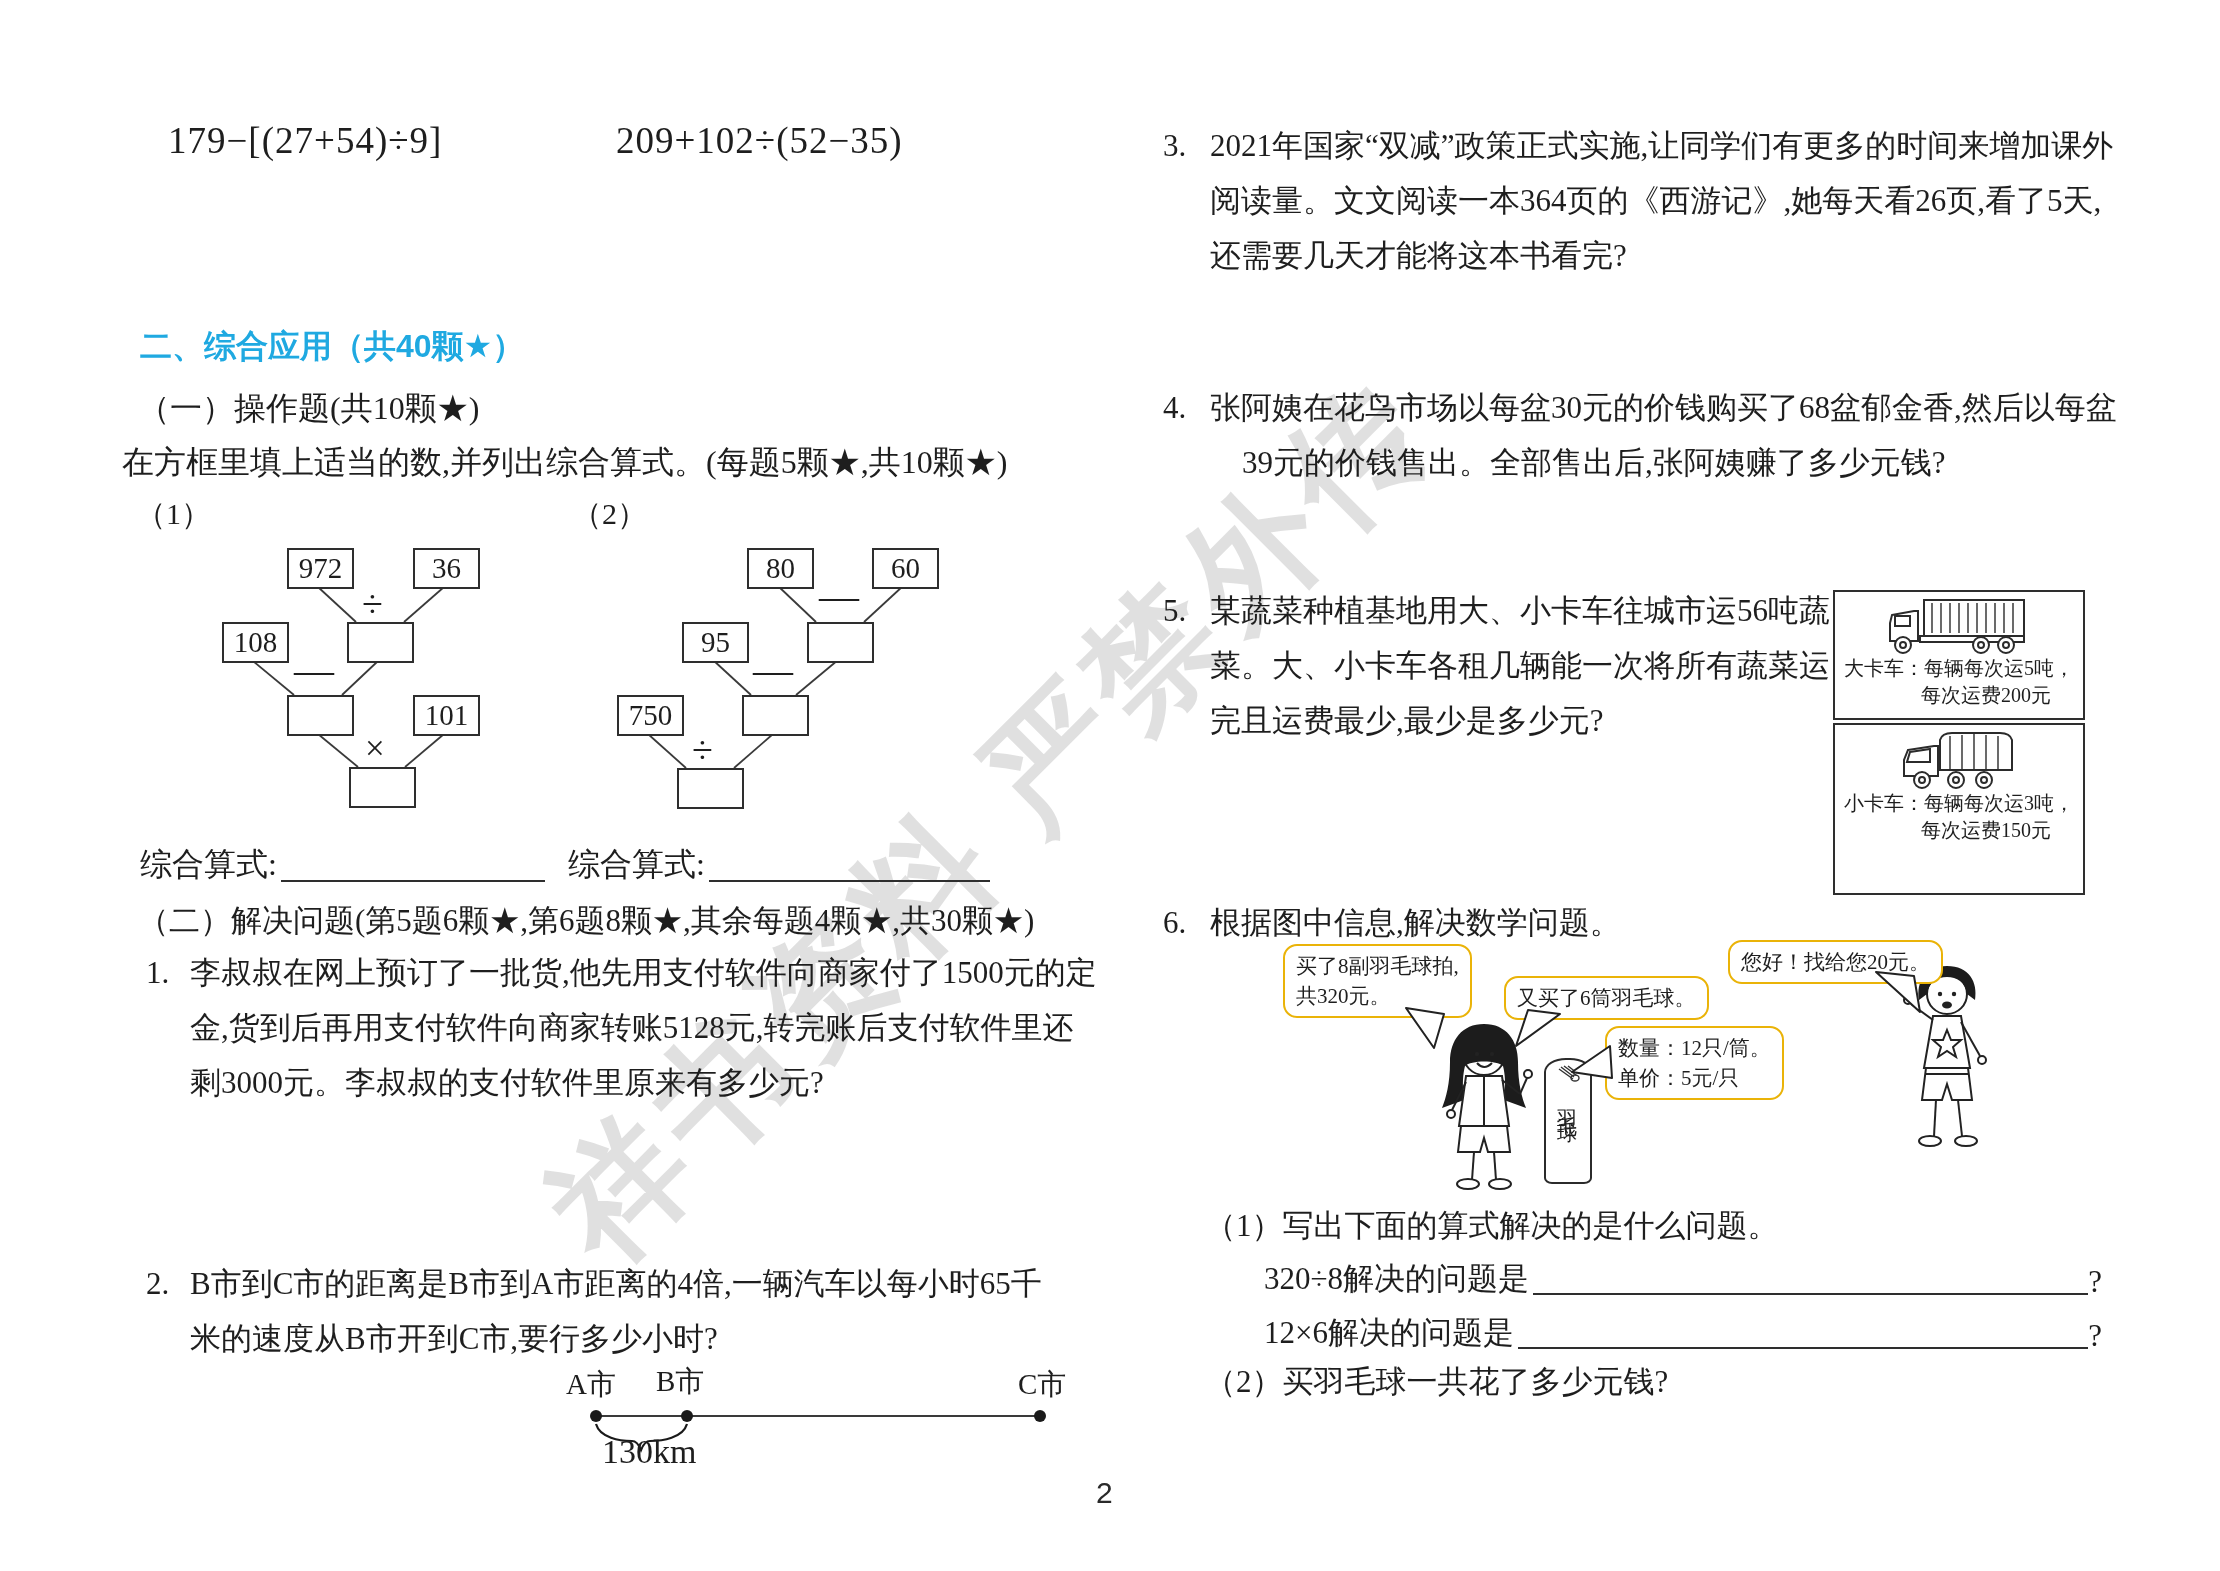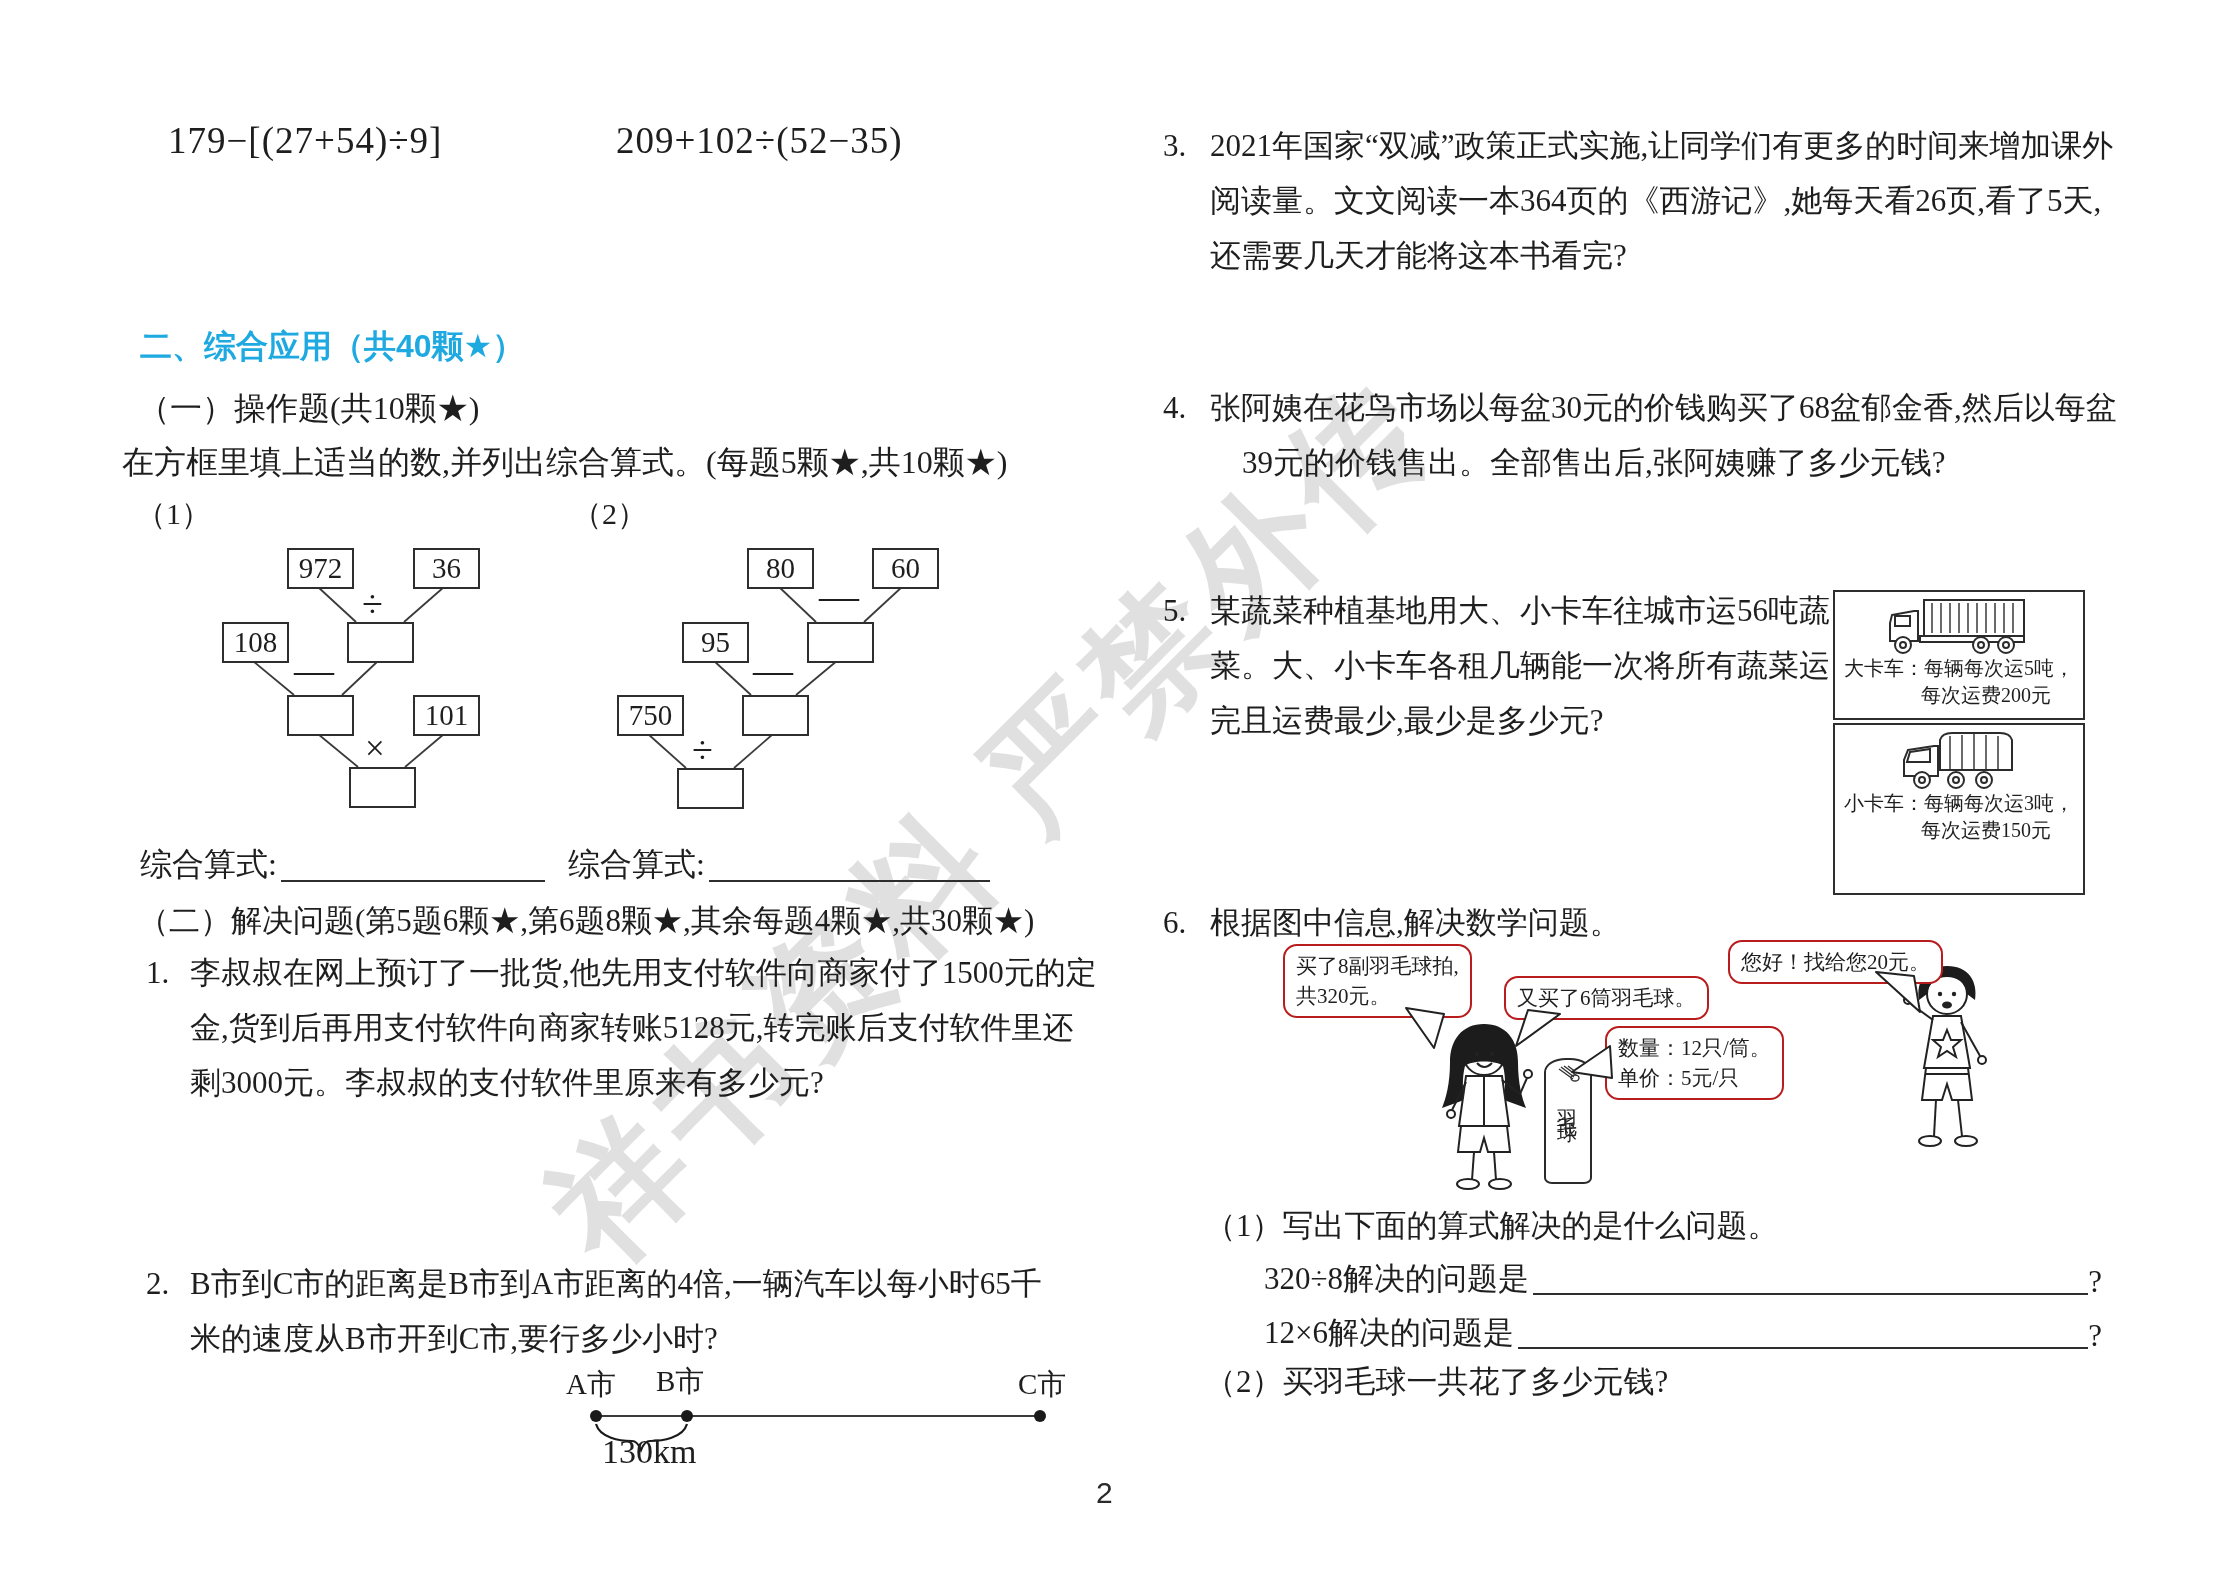--- a/index.html
+++ b/index.html
@@ -14,21 +14,21 @@
   .op{position:absolute;z-index:2;font-size:38px;line-height:1;}
   .lines-svg{position:absolute;left:0;top:0;z-index:1;pointer-events:none;}
   .formula-row{position:absolute;display:flex;align-items:flex-end;font-size:32px;z-index:2;white-space:nowrap;}
   .blank{flex:1;border-bottom:2px solid #2e2e2e;margin:0 0 5px 4px;}
   .qrow{position:absolute;display:flex;align-items:flex-end;font-size:31px;z-index:2;white-space:nowrap;}
   .panel{position:absolute;left:1833px;width:252px;border:2px solid #2e2e2e;background:#fff;
          box-sizing:border-box;display:flex;flex-direction:column;align-items:center;
          padding:5px 0 7px;z-index:2;}
   .cap{font-size:20px;line-height:27px;width:100%;padding-left:9px;box-sizing:border-box;white-space:nowrap;}
   .cap2{padding-left:86px;}
-  .bubble{position:absolute;border:2px solid #b91c1c;border-radius:14px;background:#fff;
+  .bubble{position:absolute;border:2px solid #eab308;border-radius:14px;background:#fff;
           font-size:21px;line-height:30px;padding:5px 11px;z-index:3;white-space:nowrap;}
   .tailsvg{position:absolute;z-index:4;overflow:visible;}
   .figure-svg{position:absolute;z-index:2;}
   .tube{position:absolute;left:1544px;top:1058px;width:44px;height:122px;background:#fff;
         border:2px solid #2b2b2b;border-radius:22px 22px 8px 8px / 14px 14px 6px 6px;
         display:flex;flex-direction:column;align-items:center;z-index:3;}
   .tube-label{writing-mode:vertical-rl;font-size:20px;letter-spacing:7px;margin-top:2px;}
   .watermark{position:absolute;left:575px;top:1148px;transform:rotate(-45deg);transform-origin:0 50%;
              font-size:132px;font-weight:bold;letter-spacing:10px;color:rgba(60,60,60,0.16);
              z-index:0;white-space:nowrap;font-family:"Liberation Serif","DejaVu Serif",serif;}

